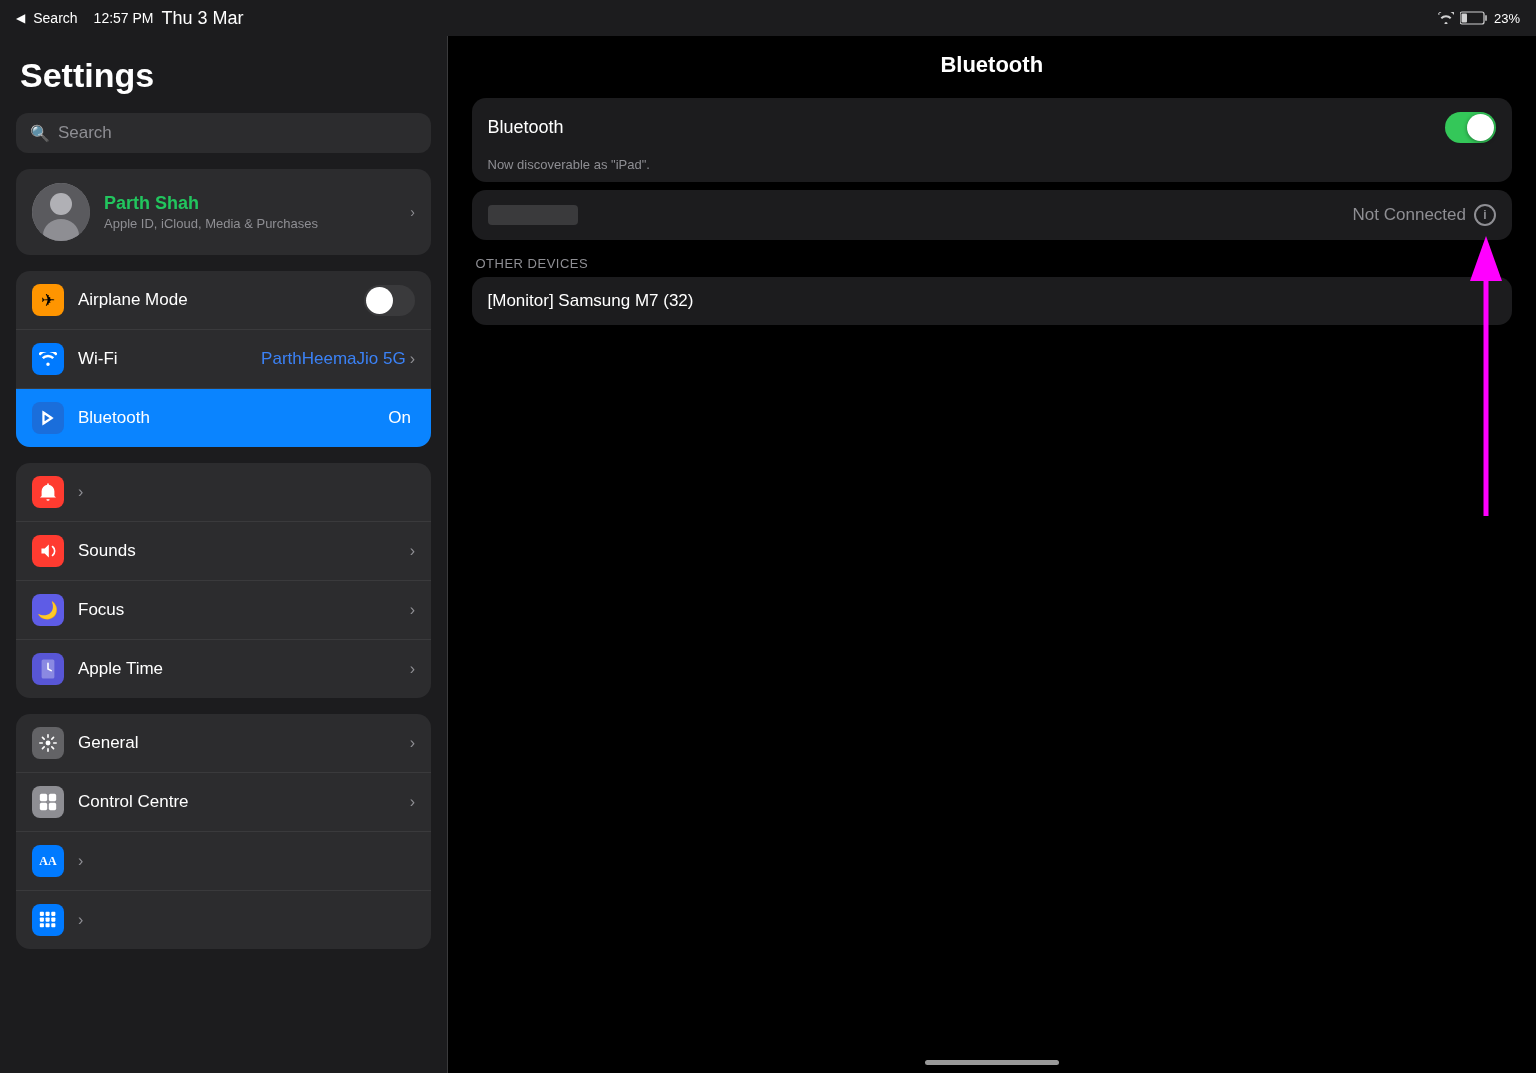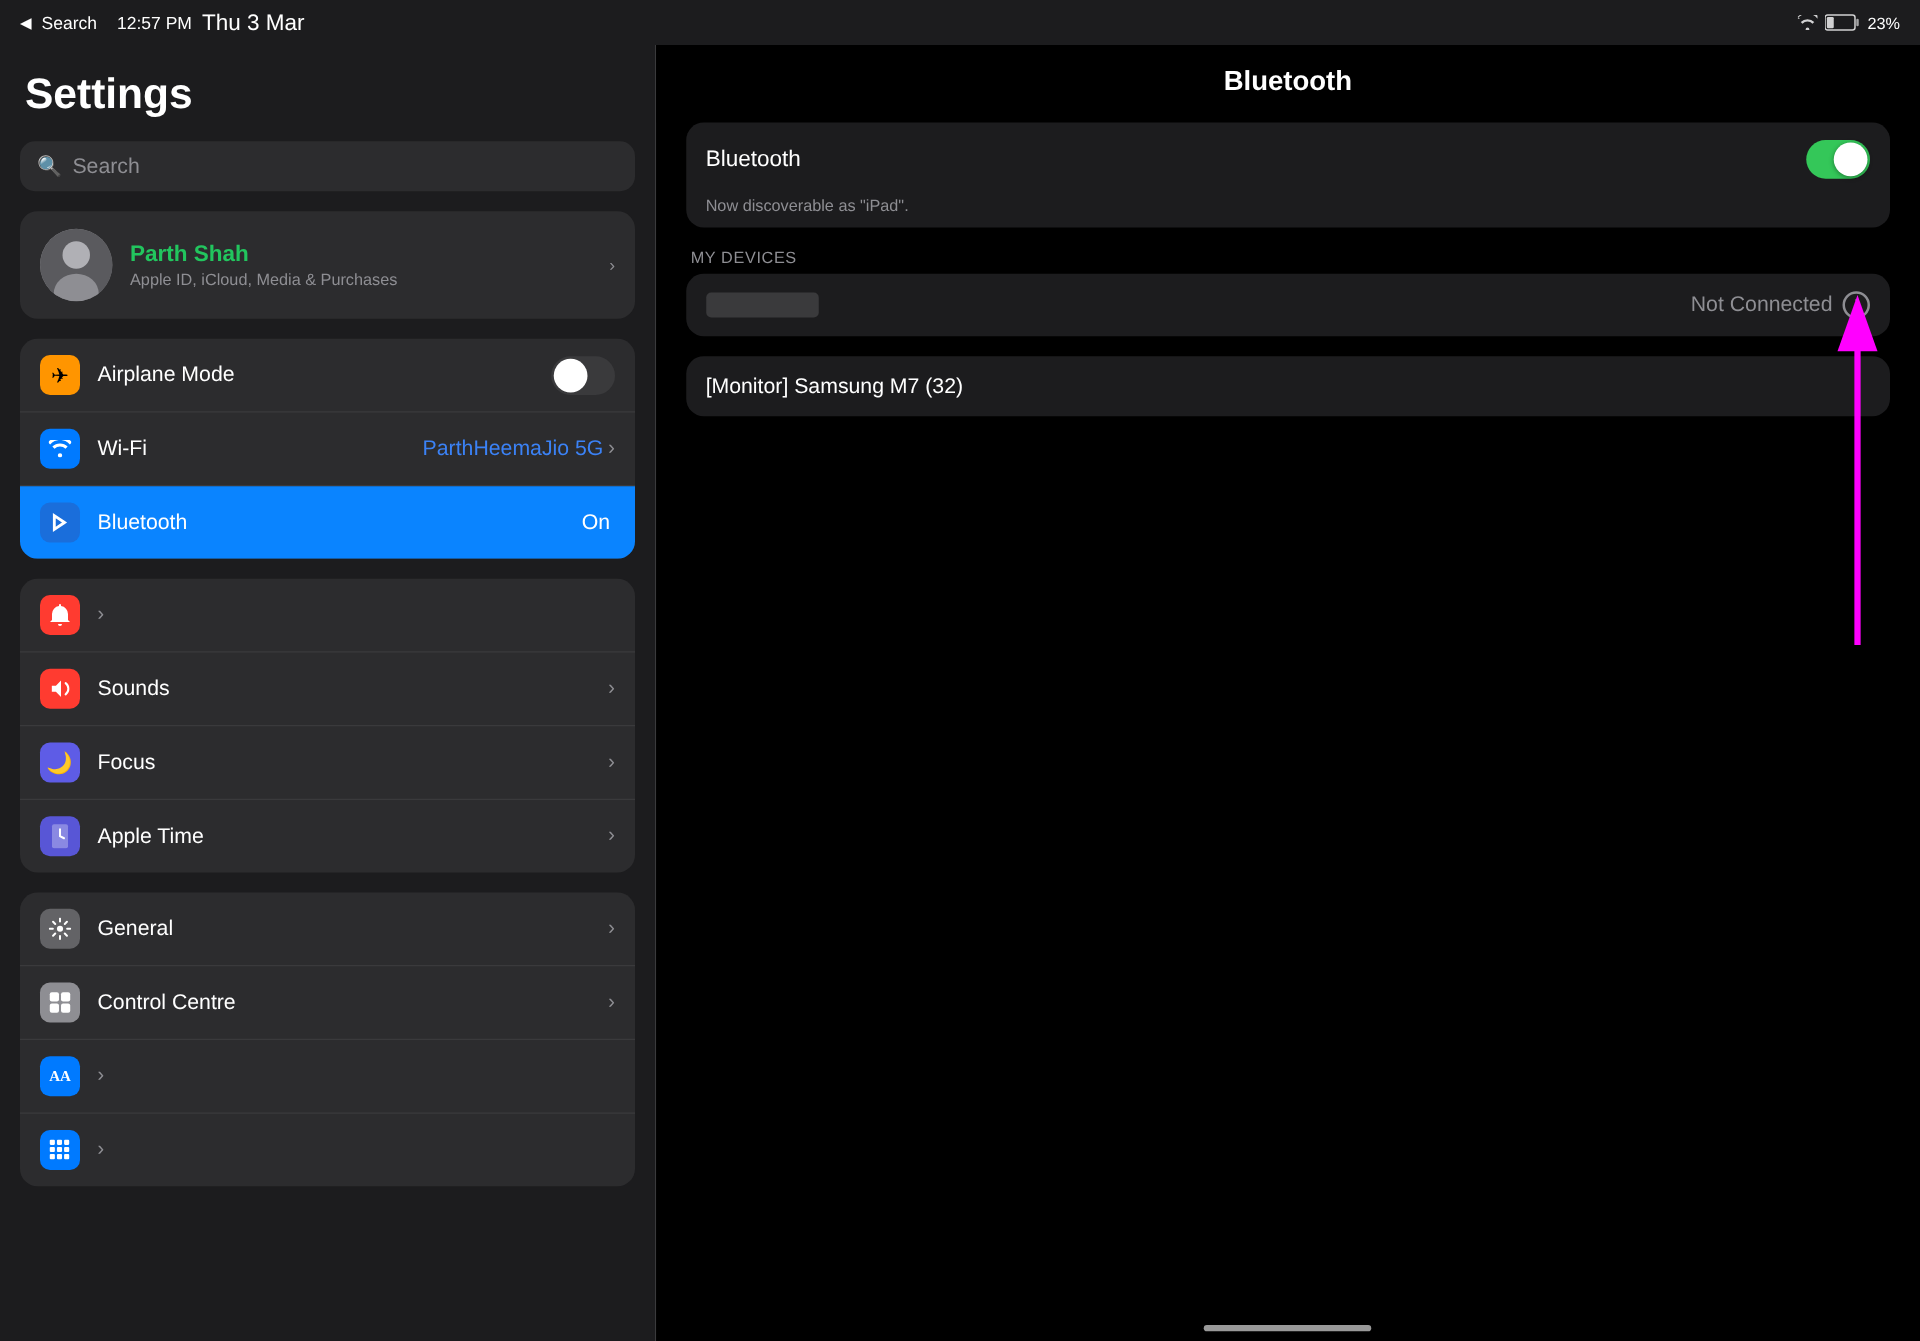--- a/index.html
+++ b/index.html
@@ -41,21 +41,21 @@
 
     
     .main-content {
       display: flex;
       flex: 1;
       overflow: hidden;
     }
 
     
     .sidebar {
-      width: 524px;
+      width: 447px;
       background: #1c1c1e;
       overflow-y: auto;
       padding: 20px 16px;
       flex-shrink: 0;
     }
     .sidebar-title {
       font-size: 34px;
       font-weight: 700;
       color: #fff;
       margin-bottom: 18px;
@@ -534,33 +534,33 @@
       <div class="bt-toggle-group">
         <div class="bt-toggle-row">
           <span class="bt-toggle-label">Bluetooth</span>
           <div class="ios-toggle">
             <div class="ios-knob"></div>
           </div>
         </div>
         <div class="discoverable-text">Now discoverable as "iPad".</div>
       </div>
 
-      <div class="section-header">MY DEVICES</div>
       <div class="devices-group">
         <div class="device-row">
           <div class="device-placeholder"></div>
           <div class="device-status">
             <span>Not Connected</span>
             <div class="info-btn">
               <span style="font-size:12px;font-weight:700;">i</span>
             </div>
           </div>
         </div>
       </div>
 
+      <div class="section-header" style="display:flex;align-items:center;gap:8px;">OTHER DEVICES</div>
       <div class="other-devices-group">
         <div class="monitor-row device-row">
           <span class="monitor-label">[Monitor] Samsung M7 (32)</span>
         </div>
       </div>
 
     </div>
 
     <svg style="position:absolute;top:180px;right:20px;width:130px;height:320px;pointer-events:none;" viewBox="0 0 130 320">
 

